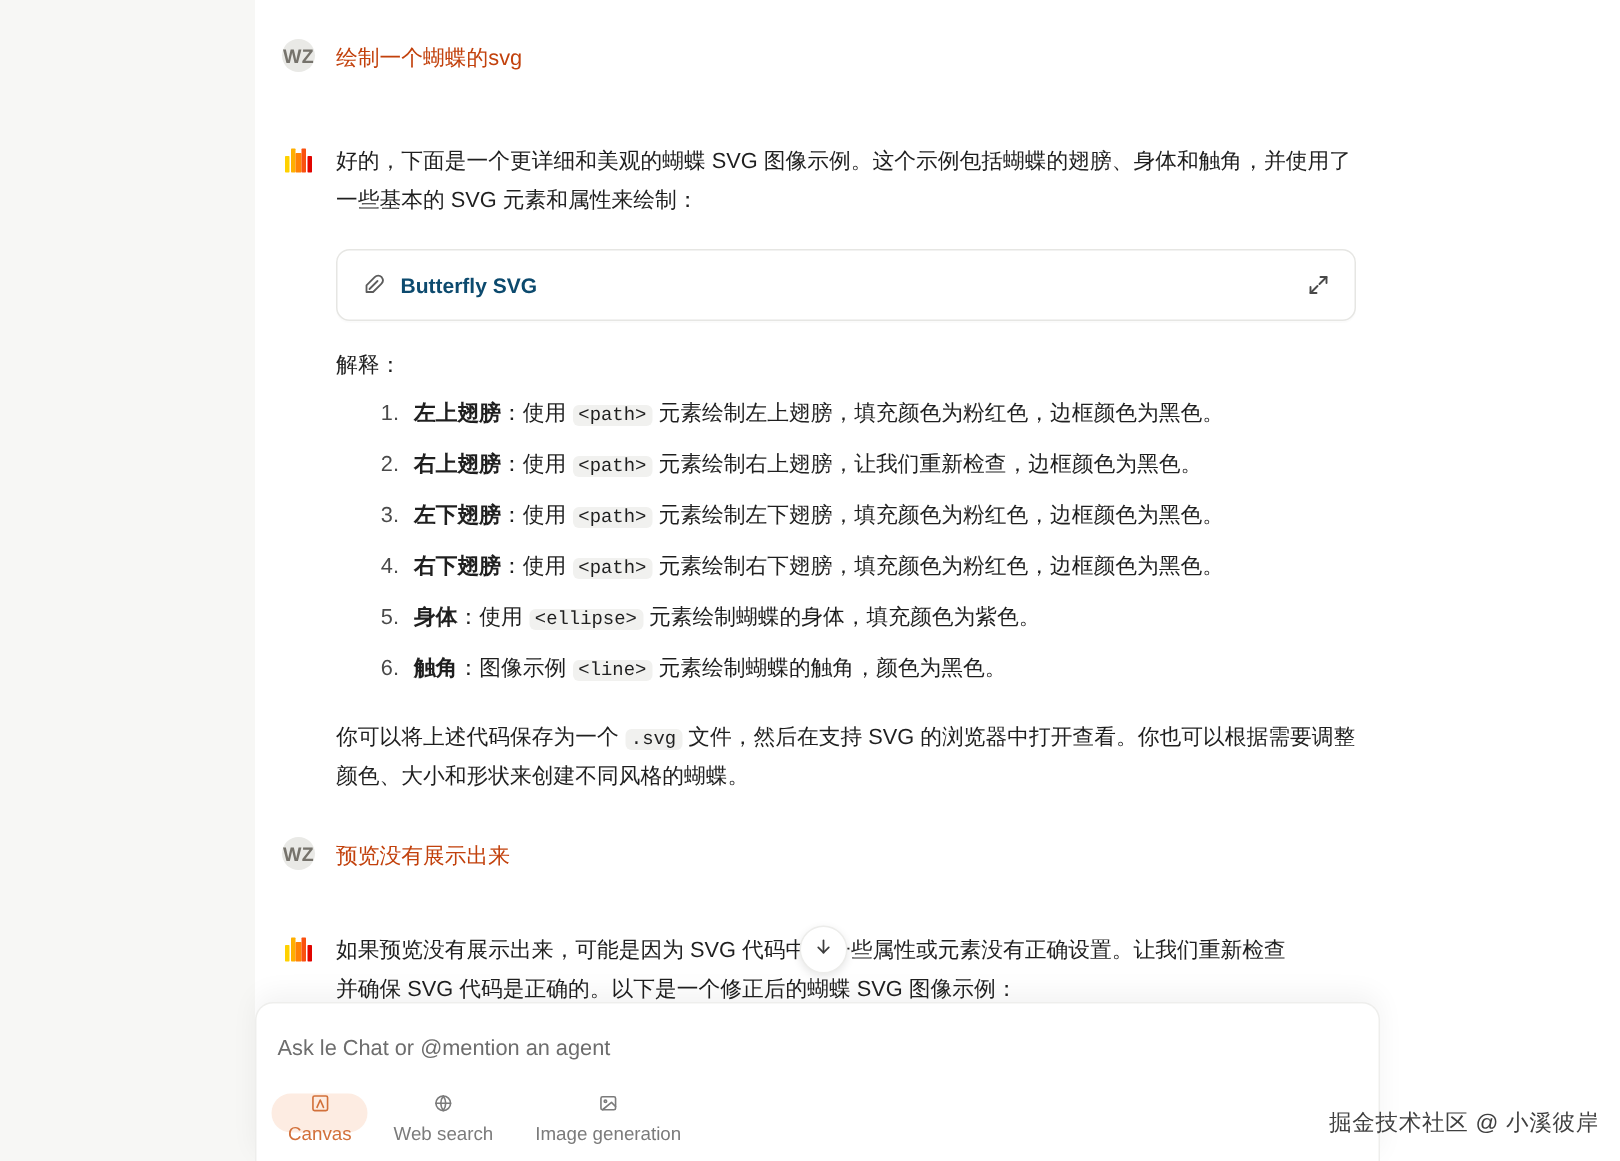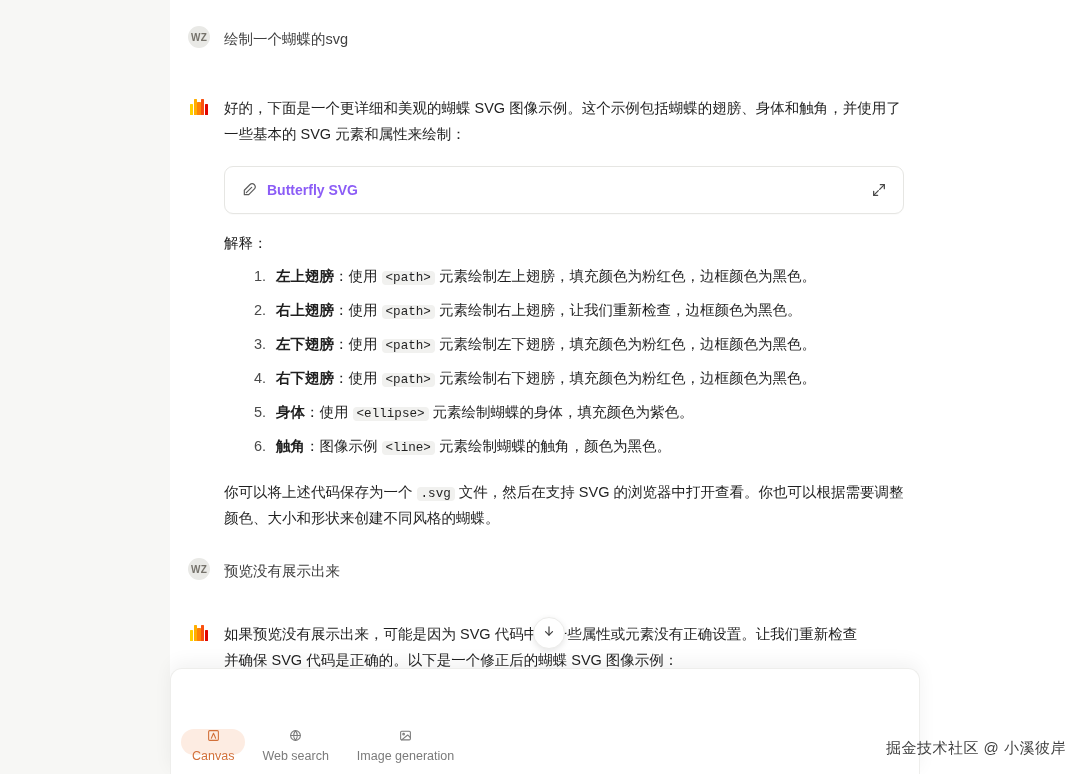--- a/index.html
+++ b/index.html
@@ -49,21 +49,21 @@
   }
   .avatar {
     width: 22px;
     height: 22px;
     border-radius: 50%;
     flex: 0 0 22px;
     margin-right: 14px;
     display: flex;
     align-items: center;
     justify-content: center;
-    font-size: 10px;
+    font-size: 13px;
     letter-spacing: 0.3px;
   }
   .avatar.user {
     background: #e9e9e6;
     color: #76736c;
     font-weight: bold;
   }
   .avatar.assistant {
     background: #ffffff;
     position: relative;
@@ -82,21 +82,21 @@
   }
   .logo-bars i:nth-child(1) { height: 11px; background: #ffd100; }
   .logo-bars i:nth-child(2) { height: 16px; background: #ffaf00; }
   .logo-bars i:nth-child(3) { height: 13px; background: #ff8205; }
   .logo-bars i:nth-child(4) { height: 16px; background: #fa500f; }
   .logo-bars i:nth-child(5) { height: 11px; background: #e10500; }
 
   .bubble-text {
     font-size: 14.5px;
     line-height: 1.75;
-    color: #404040;
+    color: #c2410c;
     max-width: 690px;
   }
   .user-msg .bubble-text {
     padding-top: 1px;
   }
   .msg-user-1 { position: absolute; left: 18px; top: 26px; }
   .msg-assistant-1 { position: absolute; left: 18px; top: 96px; }
   .msg-user-2 { position: absolute; left: 18px; top: 558px; }
   .msg-assistant-2 { position: absolute; left: 18px; top: 622px; }
 
@@ -123,21 +123,21 @@
   .card-icon {
     width: 16px;
     height: 16px;
     margin-right: 10px;
     flex: 0 0 16px;
     color: #5c5c5c;
   }
   .card-title {
     font-size: 14px;
     font-weight: bold;
-    color: #8b5cf6;
+    color: #0c4a6e;
     flex: 1 1 auto;
   }
   .card-expand {
     width: 16px;
     height: 16px;
     color: #4a4a4a;
     flex: 0 0 16px;
   }
   .sec-label {
     margin-top: 20px;
@@ -365,20 +365,21 @@
       <svg viewBox="0 0 24 24" fill="none" stroke="currentColor" stroke-width="2" stroke-linecap="round" stroke-linejoin="round" width="14" height="14">
         <path d="M12 5v14"></path>
         <path d="M6 13l6 6 6-6"></path>
       </svg>
     </span>
   </div>
 
   <div class="fade-bottom"></div>
 
   <div class="composer">
+    <div class="composer-input">Ask le Chat or @mention an agent</div>
     <div class="composer-tools">
 
       <div class="chip active">
         <span class="ci">
           <svg viewBox="0 0 24 24" fill="none" stroke="currentColor" stroke-width="2" stroke-linecap="round" stroke-linejoin="round" width="13" height="13">
             <rect x="3" y="3" width="18" height="18" rx="2"></rect>
             <path d="M8 17l4-9 4 9"></path>
           </svg>
         </span>
         <span>Canvas</span>

